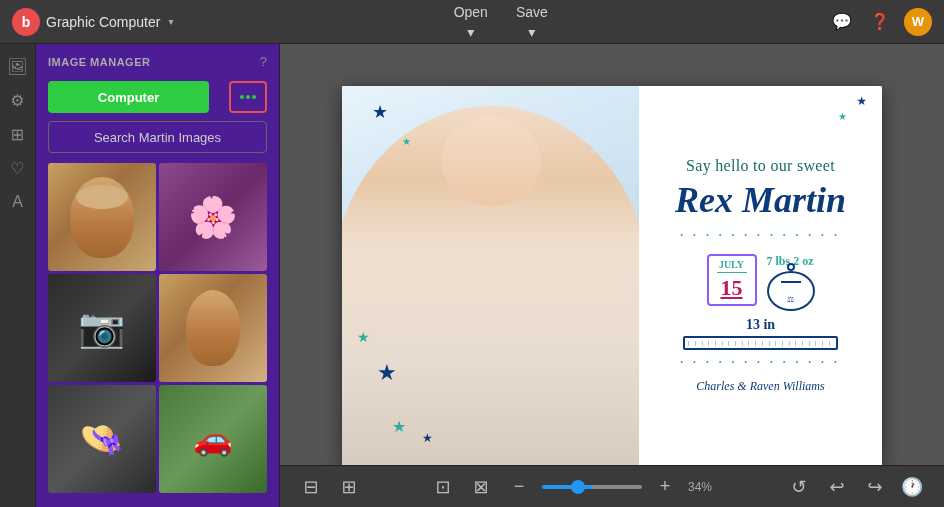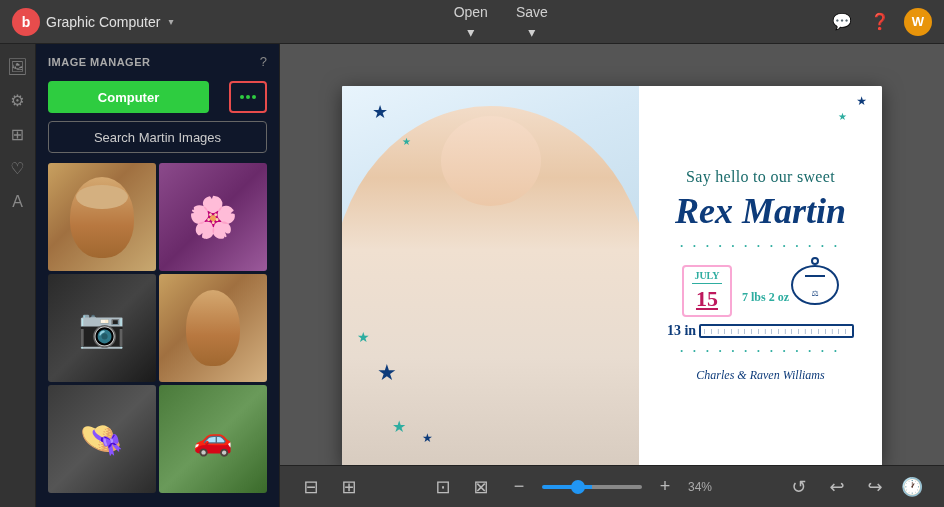--- a/index.html
+++ b/index.html
@@ -46,21 +46,21 @@
       align-items: center; padding: 8px 0; gap: 6px; border-right: 1px solid #222;
     }
     .side-icon {
       width: 28px; height: 28px; display: flex; align-items: center;
       justify-content: center; color: #888; font-size: 16px; cursor: pointer;
       border-radius: 4px;
     }
 
     
     .panel {
-      width: 244px; background: #0f172a; border-right: 1px solid #222;
+      width: 244px; background: #4c1d95; border-right: 1px solid #222;
       display: flex; flex-direction: column; flex-shrink: 0;
     }
     .panel-header {
       display: flex; align-items: center; justify-content: space-between;
       padding: 10px 12px 6px;
     }
     .panel-title { color: #aaa; font-size: 11px; font-weight: 600; letter-spacing: 0.5px; text-transform: uppercase; }
     .panel-help { color: #888; font-size: 13px; cursor: pointer; }
 
     .panel-controls { padding: 6px 12px 8px; display: flex; align-items: center; gap: 20px; }
@@ -123,29 +123,29 @@
       position: absolute; right: 0; top: 0; width: 45%; height: 100%;
       background: white; display: flex; flex-direction: column;
       align-items: center; justify-content: center; padding: 15px 10px;
       gap: 6px;
     }
     .card-subtitle { color: #1a6b6b; font-size: 16px; font-weight: 400; letter-spacing: 0.3px; }
     .card-name { color: #0d3b7a; font-size: 36px; font-weight: 700; line-height: 1.1; text-align: center; font-style: italic; }
 
     .card-info-row { display: flex; align-items: flex-start; gap: 10px; margin-top: 4px; }
     .card-calendar {
-      border: 2px solid #f9a8d4; border-radius: 4px; padding: 3px 8px;
+      border: 2px solid #8b5cf6; border-radius: 4px; padding: 3px 8px;
       text-align: center; min-width: 50px;
     }
     .cal-month { color: #2eada0; font-size: 10px; font-weight: bold; text-transform: uppercase; border-bottom: 1px solid #2eada0; padding-bottom: 2px; margin-bottom: 2px; }
     .cal-day { color: #be185d; font-size: 22px; font-weight: bold; text-decoration: underline; }
-    .card-weight { display: flex; flex-direction: row; align-items: flex-end; gap: 2px; }
+    .card-weight { display: flex; flex-direction: column; align-items: flex-start; gap: 2px; }
     .weight-text { color: #2eada0; font-size: 12px; font-weight: bold; }
 
-    .card-length-row { display: flex; flex-direction: row; align-items: center; gap: 3px; }
+    .card-length-row { display: flex; flex-direction: column; align-items: center; gap: 3px; }
     .length-text { color: #0d3b7a; font-size: 14px; font-weight: bold; }
 
     .card-parents { color: #0d3b7a; font-size: 12px; font-style: italic; margin-top: 4px; }
 
     
     .toolbar {
       height: 42px; background: #3a3a3a; border-top: 1px solid #222;
       display: flex; align-items: center; justify-content: space-between;
       padding: 0 16px; flex-shrink: 0;
     }

